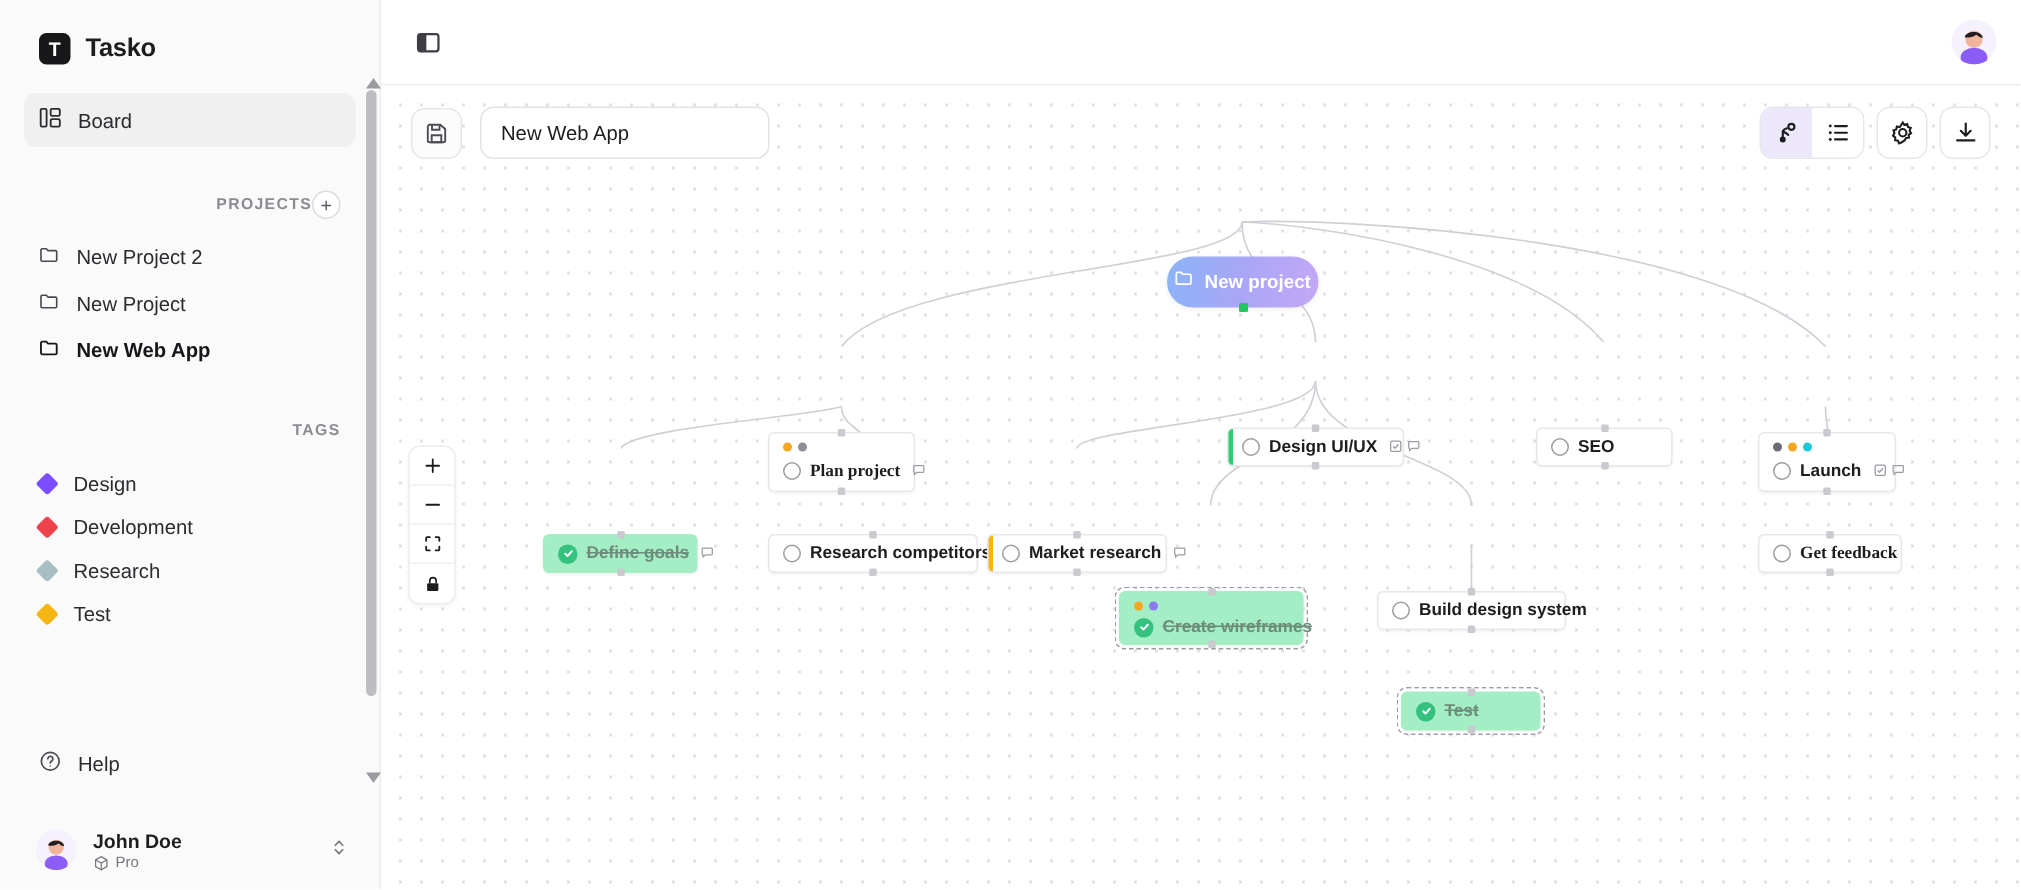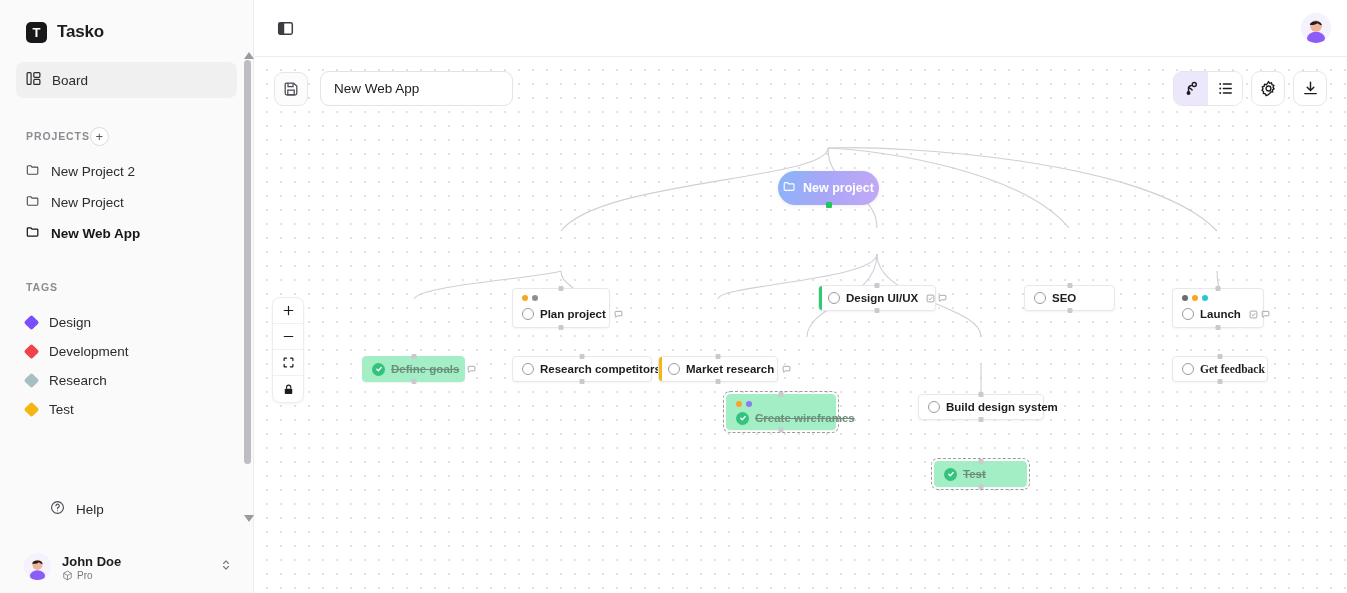--- a/index.html
+++ b/index.html
@@ -26,21 +26,21 @@
 
   .nav-item {
     display: flex; align-items: center; gap: 11px;
     margin: 0 16px; padding: 9px 10px; border-radius: 8px;
     font-size: 13.5px; color: #2b2b30; cursor: pointer;
   }
   .nav-item.active { background: #f0f0f0; }
   .board-wrap { margin-top: 16px; }
 
   .section-head {
-    display: flex; align-items: center; justify-content: flex-start;
+    display: flex; align-items: center; justify-content: flex-end;
     padding: 0 26px 0 26px; margin-top: 28px; height: 20px;
   }
   .section-title {
     font-size: 10.5px; font-weight: 700; letter-spacing: 0.9px; color: #8b8b92;
   }
   .add-btn {
     width: 19px; height: 19px; border-radius: 50%; border: 1px solid #dcdce0;
     background: #fff; display: flex; align-items: center; justify-content: center;
     font-size: 13px; color: #5a5a62; cursor: pointer; line-height: 1;
   }
@@ -54,21 +54,21 @@
   .tag-list { margin-top: 11px; }
   .tag-item {
     display: flex; align-items: center; gap: 12px;
     padding: 7px 26px; font-size: 13.5px; color: #2b2b30; cursor: pointer;
   }
   .diamond { width: 11px; height: 11px; transform: rotate(45deg); border-radius: 2px; flex: 0 0 11px; }
 
   .help-row {
     display: flex; align-items: center; gap: 11px;
     padding: 7px 26px; font-size: 13.5px; color: #2b2b30;
-    position: absolute; bottom: 68px; left: 0; cursor: pointer; margin-left: 24px;
+    position: absolute; bottom: 68px; left: 0; cursor: pointer;
   }
   .user-row {
     position: absolute; bottom: 12px; left: 0; width: 254px;
     display: flex; align-items: center; gap: 11px; padding: 0 22px 0 24px; cursor: pointer;
   }
   .avatar-sm { width: 27px; height: 27px; border-radius: 50%; overflow: hidden; flex: 0 0 27px; background:#f4f0fb; }
   .user-txt { flex: 1; }
   .user-name { font-size: 13px; font-weight: 700; color: #1d1d20; line-height: 1.25; }
   .user-plan { font-size: 10px; color: #77777e; display: flex; align-items: center; gap: 4px; }
   .updown { color: #77777e; font-size: 12px; }
@@ -400,21 +400,21 @@
       </div>
 
       <div id="node-layer">
           <div class="root-node" style="left: 524px; top: 114px; width: 101px; height: 34px;">
             <span><svg width="13" height="13" viewBox="0 0 16 16" fill="none" stroke="#fff" stroke-width="1.4">
                 <path d="M1.5 4.2a1 1 0 011-1h3.1l1.3 1.5h5.6a1 1 0 011 1v6.1a1 1 0 01-1 1H2.5a1 1 0 01-1-1V4.2z"></path>
               </svg></span>
             <span class="root-label">New project</span>
             <span class="root-handle"></span>
           </div>
-          <div class="node has-dots" style="left: 258px; top: 231px; width: 98px; height: 40px;">
+          <div class="node has-dots" style="left: 258px; top: 231px; width: 98px; height: 40px; font-family: Liberation Serif, serif;">
             <span class="dots">
               <span class="dot" style="background:#f5a623"></span>
               <span class="dot" style="background:#8e8e96"></span>
             </span>
             <span class="node-body">
               <span class="circle-cb"></span>
               <span class="node-label">Plan project</span>
               <span class="mini-icons">
                 <span><svg width="9" height="9" viewBox="0 0 16 16" fill="none" stroke="#9b9ba3" stroke-width="1.5">
                     <path d="M2 3.4a1 1 0 011-1h10a1 1 0 011 1v6a1 1 0 01-1 1H6l-3 2.6V10.4H3a1 1 0 01-1-1v-6z"></path>
@@ -504,21 +504,21 @@
               <span class="node-label">Market research</span>
               <span class="mini-icons">
                 <span><svg width="9" height="9" viewBox="0 0 16 16" fill="none" stroke="#9b9ba3" stroke-width="1.5">
                     <path d="M2 3.4a1 1 0 011-1h10a1 1 0 011 1v6a1 1 0 01-1 1H6l-3 2.6V10.4H3a1 1 0 01-1-1v-6z"></path>
                   </svg></span>
               </span>
             </span>
             <span class="handle top"></span>
             <span class="handle bot"></span>
           </div>
-          <div class="node done has-dots selected" style="left: 472px; top: 337px; width: 110px; height: 36px;">
+          <div class="node done has-dots selected" style="left: 492px; top: 337px; width: 123px; height: 36px;">
             <span class="dots">
               <span class="dot" style="background:#f5a623"></span>
               <span class="dot" style="background:#8a7cf0"></span>
             </span>
             <span class="node-body">
               <span class="check-cb">
                 <svg width="8" height="8" viewBox="0 0 16 16" fill="none" stroke="#fff" stroke-width="2.6" stroke-linecap="round" stroke-linejoin="round">
                   <path d="M3.6 8.4l3 3 5.8-6.4"></path>
                 </svg>
               </span>

